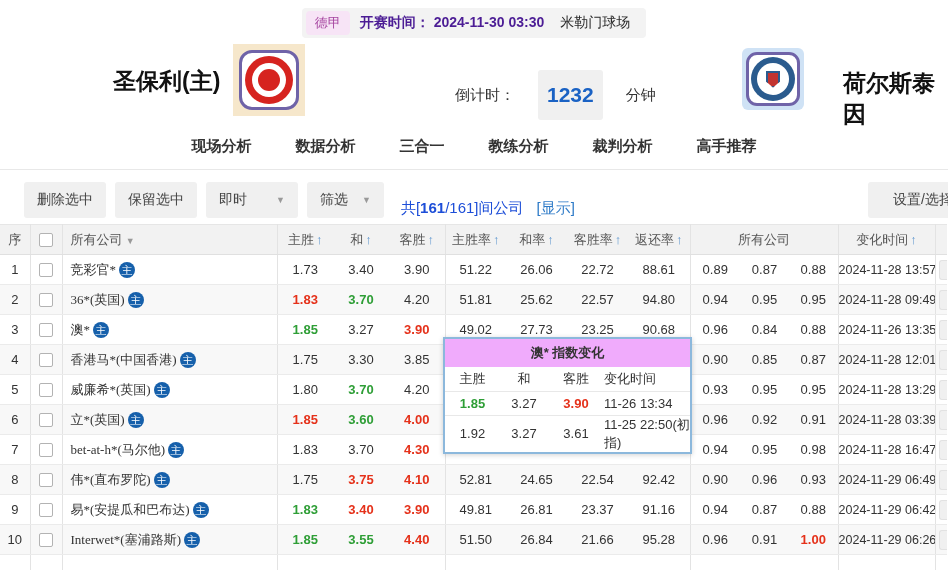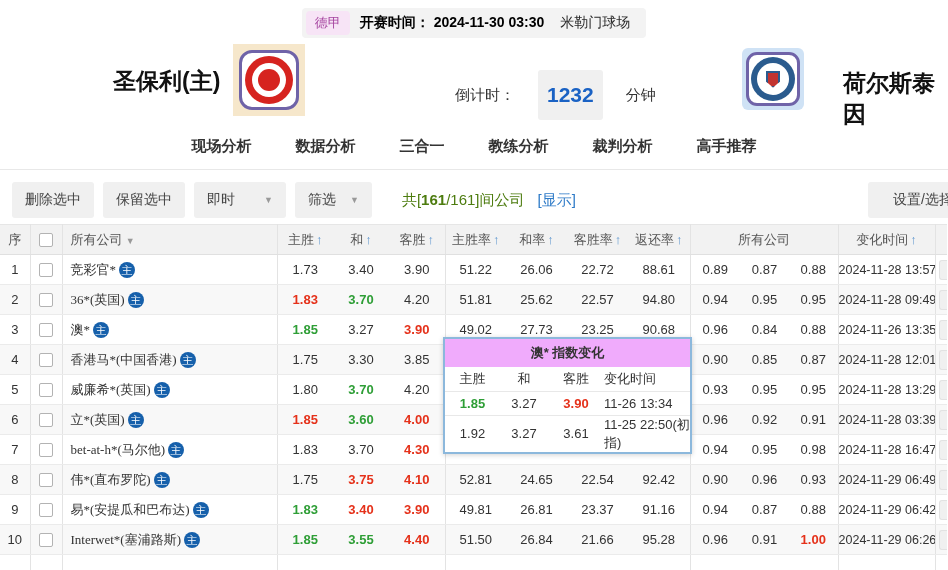--- a/index.html
+++ b/index.html
@@ -5,21 +5,21 @@
   * { margin:0; padding:0; box-sizing:border-box; }
   html,body { width:948px; height:570px; overflow:hidden; background:#fff;
     font-family:"Liberation Sans","DejaVu Sans",sans-serif; }
   body { position:relative; }
 
   
   .top-bar { position:absolute; top:8px; left:0; right:0; display:flex; justify-content:center; }
   .top-bar-inner { background:#f3f3f3; border-radius:4px; padding:3px 16px 3px 4px;
     display:flex; align-items:center; gap:10px; font-size:14px; color:#222; }
   .league-badge { background:#f7e4f6; color:#a645a0; padding:3px 9px; border-radius:4px; font-size:13px; }
-  .kickoff-label, .kickoff-value { font-weight:bold; color:#000000; }
+  .kickoff-label, .kickoff-value { font-weight:bold; color:#4c1d95; }
   .venue { color:#2a2a2a; margin-left:6px; }
 
   
   .team-name { position:absolute; font-size:23px; font-weight:bold; color:#111; }
   .home-name { left:113px; top:66px; }
   .away-name { left:843px; top:68px; }
   .logo-box { position:absolute; display:flex; align-items:center; justify-content:center; }
   .home-logo { left:233px; top:44px; width:72px; height:72px; background:#f6e7cb; }
   .away-logo { left:742px; top:48px; width:62px; height:62px; background:#cfe2f5; border-radius:6px; }
   .logo-inner { background:#fff; border:3px solid #6f63a8; border-radius:13px;
@@ -42,28 +42,28 @@
 
   
   .tab-bar { position:absolute; top:124px; left:0; right:0; height:46px;
     border-bottom:1px solid #e8e8e8; display:flex; justify-content:center; align-items:center;
     gap:44px; font-size:15px; font-weight:bold; color:#333; }
   .tab { cursor:pointer; white-space:nowrap; }
   .tab.active { background:#e8430e; color:#fff; padding:8px 17px; border-radius:19px; }
 
   
   .toolbar { position:absolute; top:182px; left:0; right:0; height:36px;
-    display:flex; align-items:center; padding-left:12px; gap:9px; }
+    display:flex; align-items:flex-end; padding-left:24px; gap:9px; }
   .tbtn { background:#f0f0f0; border:none; color:#444; font-size:14px;
     padding:9px 13px; border-radius:3px; cursor:pointer;
     font-family:"Liberation Sans","DejaVu Sans",sans-serif; }
   .tselect { display:flex; align-items:center; justify-content:space-between; gap:14px; }
   .tselect.wide { width:92px; }
   .caret { color:#999; font-size:9px; }
-  .count-text { font-size:15px; color:#4d7c0f; margin-left:21px; }
+  .count-text { font-size:15px; color:#1d4ed8; margin-left:8px; }
   .count-current { font-weight:bold; }
   .show-link { color:#2d7ac7; font-size:15px; margin-left:4px; text-decoration:none; cursor:pointer; }
   .settings-btn { position:absolute; left:868px; top:0; width:110px; white-space:nowrap; }
 
   
   .odds-table { position:absolute; top:224px; left:0; width:947px;
     border-collapse:collapse; table-layout:fixed; font-size:13px; color:#333; }
   .odds-table thead th { background:#f2f2f2; height:30px; font-weight:normal; color:#555;
     border-top:1px solid #e6e6e6; border-bottom:1px solid #e0e0e0; text-align:center; }
   .odds-table tbody td { height:30px; border-bottom:1px solid #ebebeb; text-align:center;

